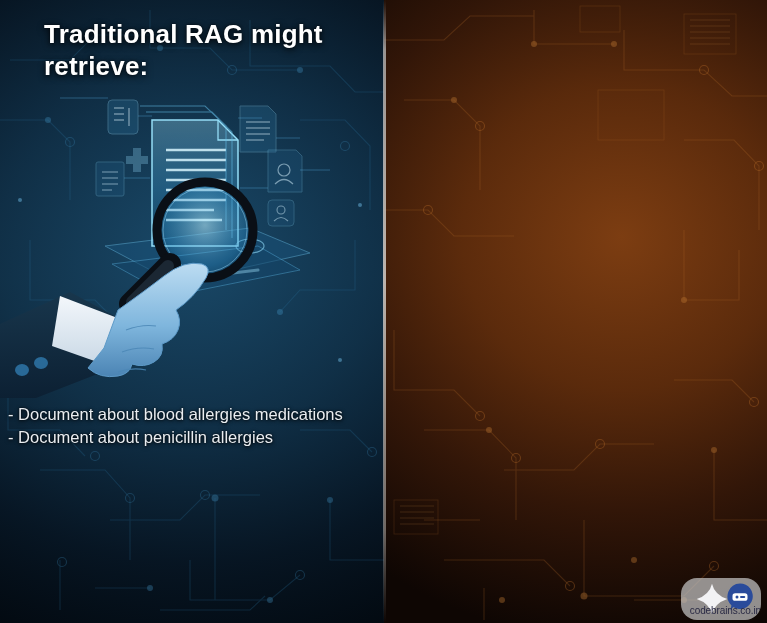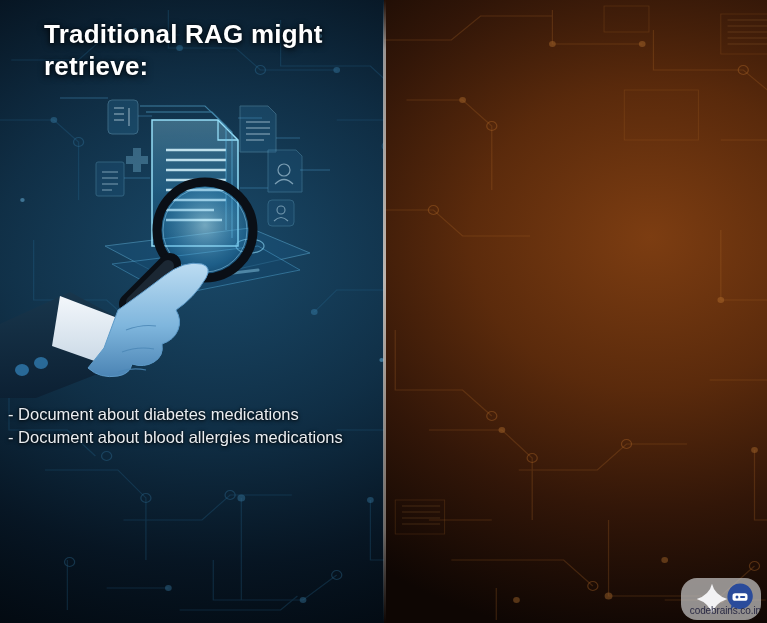--- a/index.html
+++ b/index.html
@@ -1,20 +1,20 @@
 <!DOCTYPE html>
 <html><head>
 <meta charset="utf-8">
 <style>
   html,body{margin:0;padding:0;background:#000;}
   body{width:767px;height:623px;overflow:hidden;font-family:"Liberation Sans",sans-serif;}
   #stage{position:relative;width:767px;height:623px;background:#000;overflow:hidden;}
 
   
-  .panel{position:absolute;top:0;height:623px;overflow:hidden;padding-left:47px;}
+  .panel{position:absolute;top:0;height:623px;overflow:hidden;}
   #panel-left{left:0;width:384px;
     background:
       radial-gradient(120% 70% at 50% 40%, rgba(26,74,106,0.95) 0%, rgba(16,47,70,0.85) 42%, rgba(7,22,36,0.9) 72%, rgba(2,8,14,1) 100%),
       linear-gradient(180deg,#04080d 0%, #0b2236 16%, #133b55 45%, #0d2a40 72%, #050a11 92%, #01040a 100%);
   }
   #panel-right{left:384px;width:383px;
     background:
       radial-gradient(110% 65% at 62% 38%, rgba(126,62,18,0.95) 0%, rgba(92,43,12,0.9) 38%, rgba(50,22,8,0.95) 68%, rgba(14,6,3,1) 100%),
       linear-gradient(180deg,#0a0502 0%, #3a1a07 14%, #5d2c0c 40%, #43200a 70%, #150803 92%, #070202 100%);
   }
@@ -228,22 +228,22 @@
           <path d="M118 294 q14 -5 28 -2"></path>
         </g>
         <ellipse cx="22" cy="292" rx="7" ry="6" fill="#2e76a8" opacity="0.85"></ellipse>
         <ellipse cx="41" cy="285" rx="7" ry="6" fill="#2e76a8" opacity="0.85"></ellipse>
       </g>
     </svg>
 
     <div class="title" id="title-left">Traditional RAG might retrieve:</div>
 
     <div class="bullets" id="bullets-left">
-      <span class="li">- Document about diabetes medications</span>
       <span class="li">- Document about blood allergies medications</span>
+      <span class="li">- Document about penicillin allergies</span>
     </div>
   </div>
 
   <div class="panel" id="panel-right">
 
     <svg class="circuit right" viewBox="0 0 383 623" preserveAspectRatio="none">
       <g stroke="#b06a2a" stroke-width="1.1" fill="none" opacity="0.4">
         <path d="M0 40 H60 L86 16 H150"></path>
         <path d="M20 100 H70 L96 126 V190"></path>
         <path d="M0 210 H44 L70 236 H130"></path>

